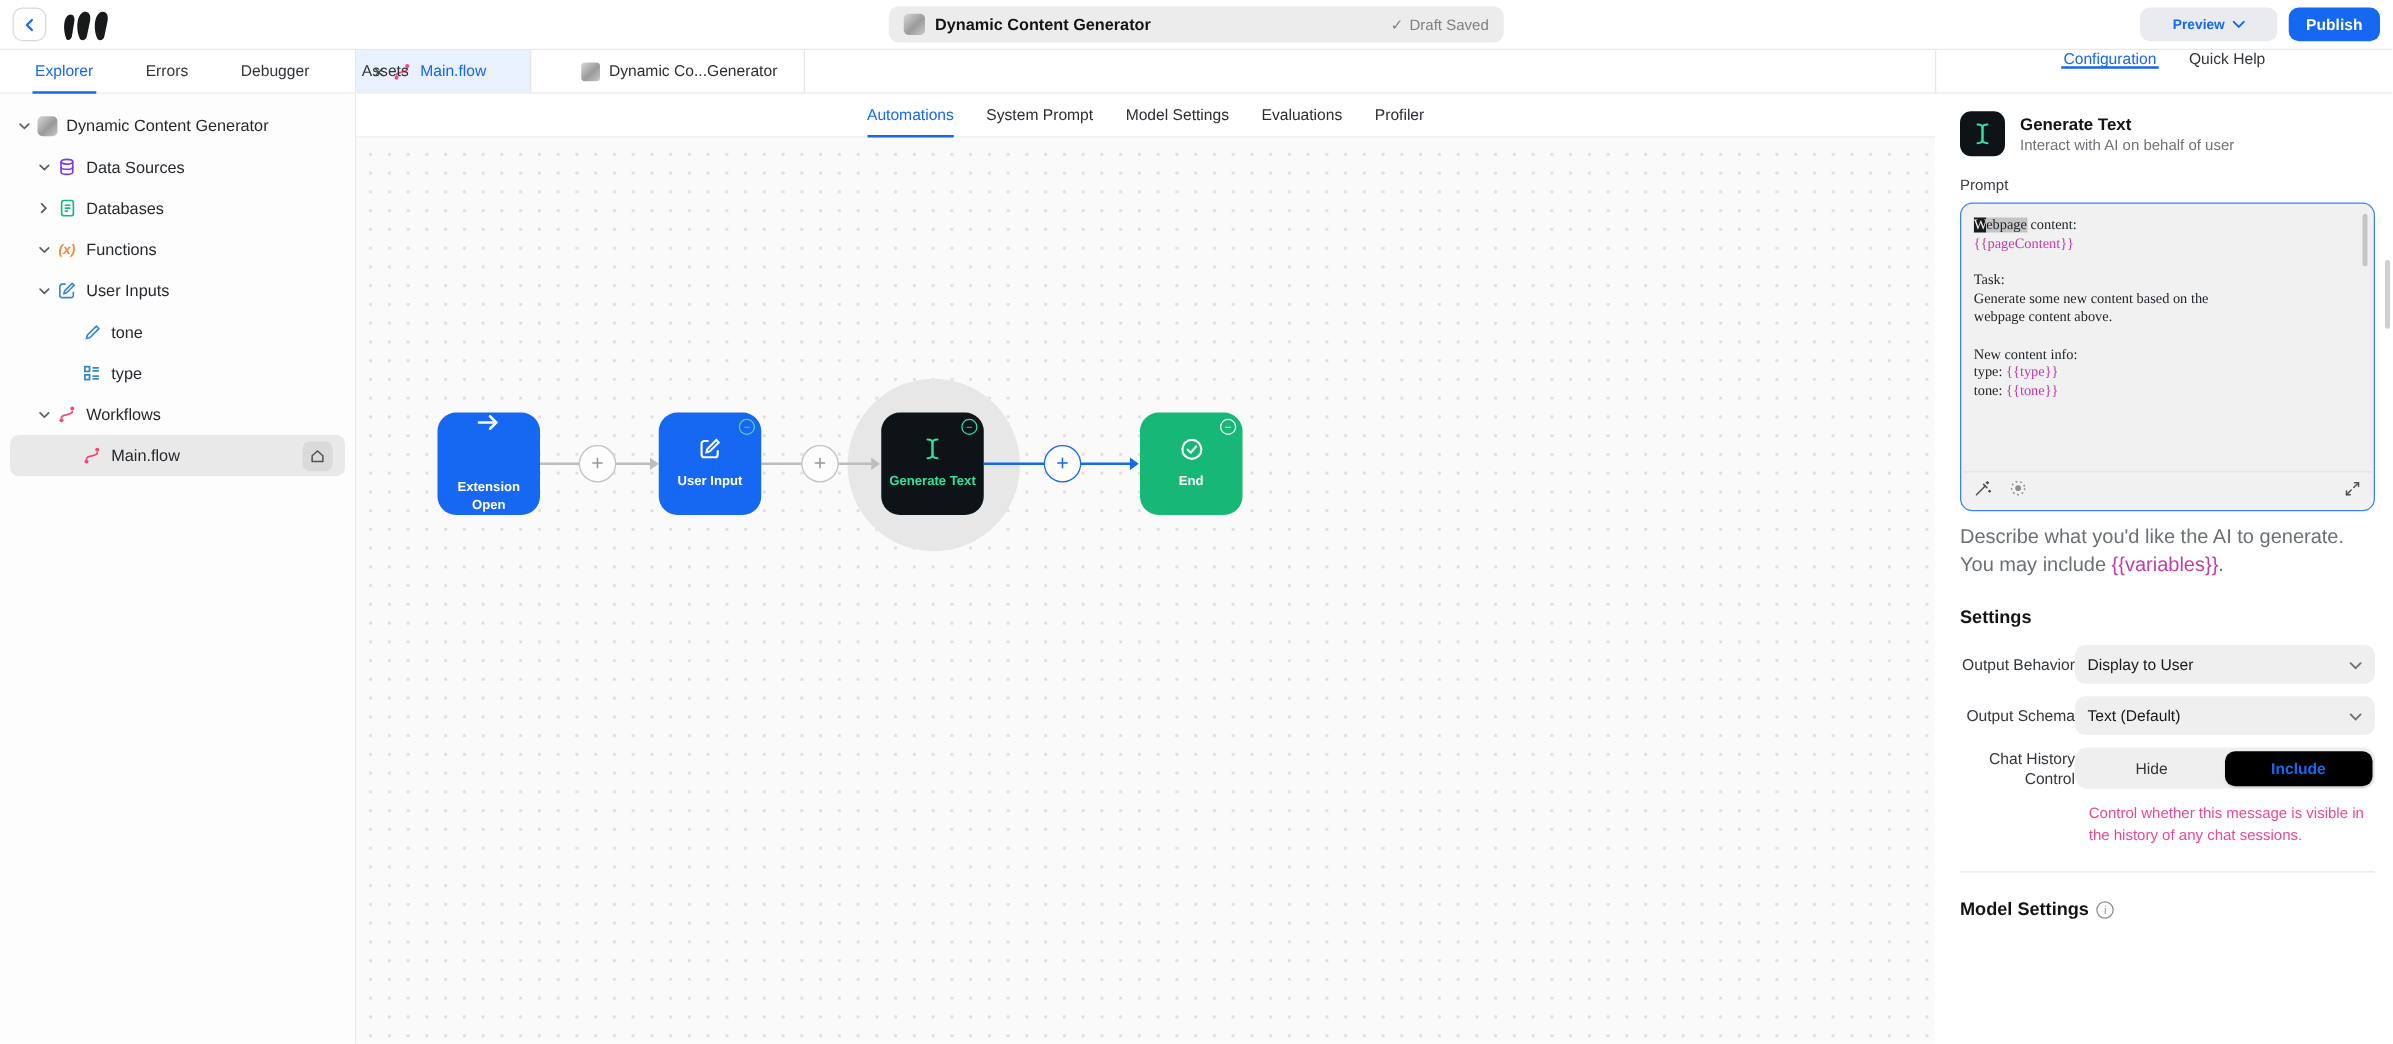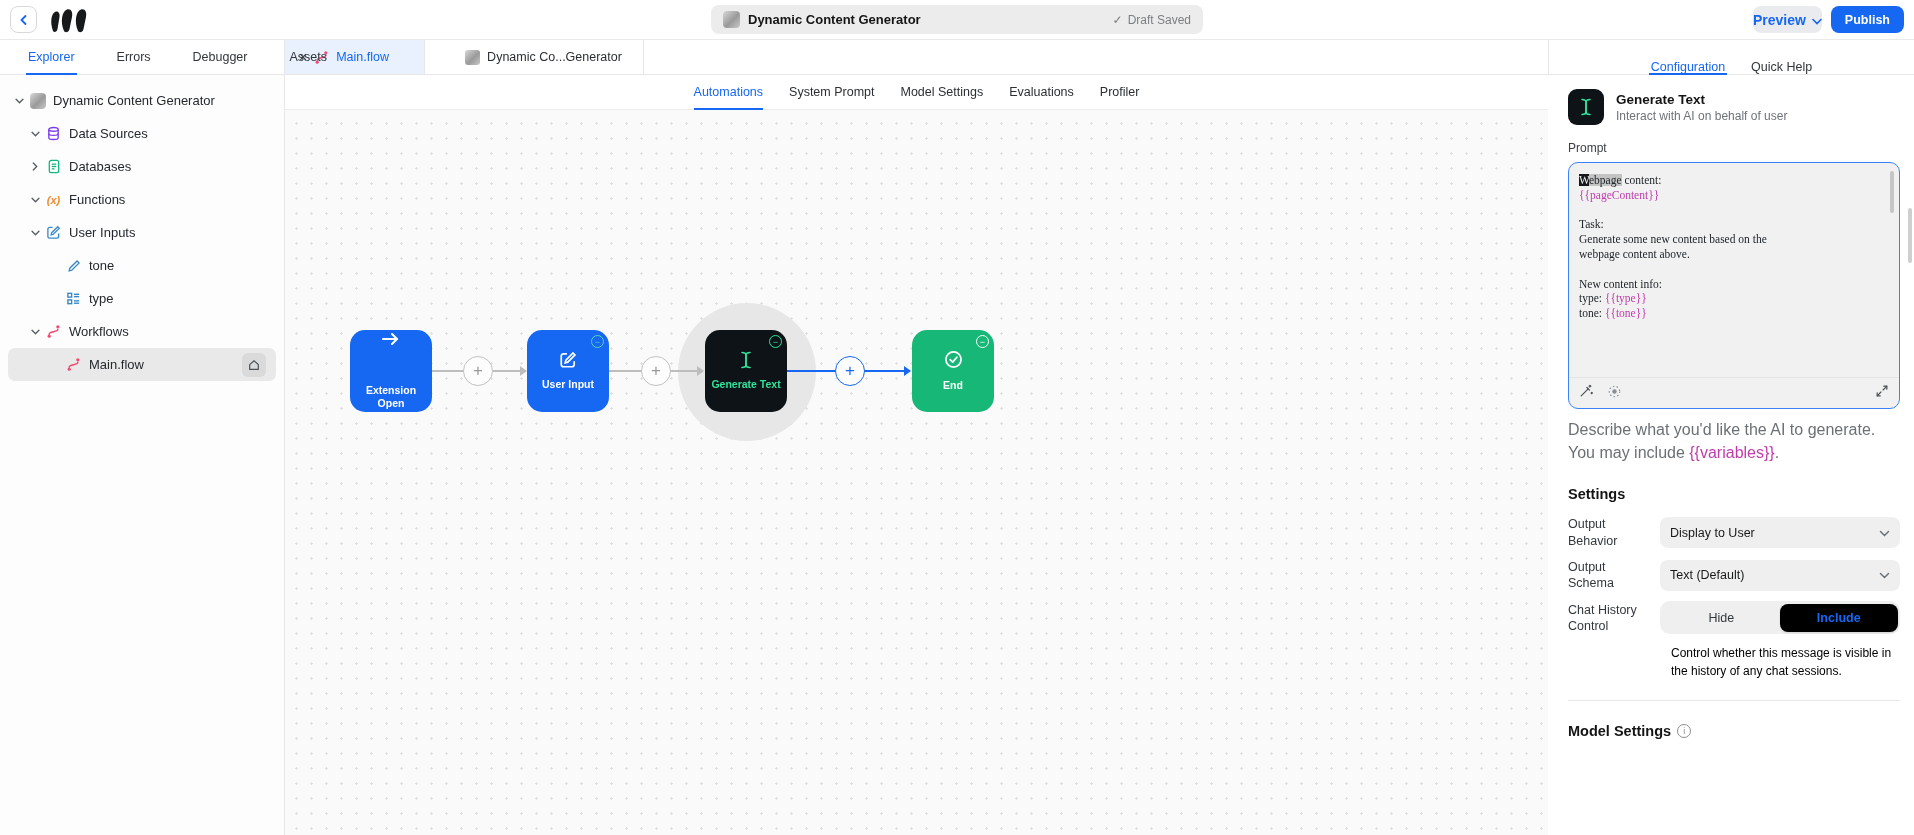--- a/index.html
+++ b/index.html
@@ -13,42 +13,42 @@
     background:#fff; display:flex; align-items:center; justify-content:center; cursor:pointer; }
   .back-btn svg { display:block; }
   .logo { margin-left:12px; display:flex; align-items:flex-end; }
   .title-pill { position:absolute; left:50%; transform:translateX(-50%); width:492px; height:29px;
     background:#ececec; border-radius:8px; display:flex; align-items:center; padding:0 12px; }
   .title-pill .app-avatar { width:17px; height:17px; border-radius:4px;
     background:linear-gradient(135deg,#d8d8d8 0%,#9a9a9a 55%,#c9c9c9 100%); margin-right:8px; flex:none; }
   .title-pill .title { font-size:13px; font-weight:bold; color:#141414; }
   .title-pill .draft { margin-left:auto; font-size:12px; color:#7c7f83; display:flex; align-items:center; gap:5px; }
   .hdr-right { margin-left:auto; display:flex; align-items:center; gap:9px; }
-  .btn-preview { height:27px; padding:0 0; border-radius:8px; background:#e9ebee; color:#1667f2;
-    font-size:14px; font-weight:bold; display:flex; align-items:center; gap:6px; cursor:pointer; }
+  .btn-preview { height:27px; padding:0 26px; border-radius:8px; background:#e9ebee; color:#1667f2;
+    font-size:11px; font-weight:bold; display:flex; align-items:center; gap:6px; cursor:pointer; }
   .btn-publish { height:27px; padding:0 14px; border-radius:8px; background:#1667f2; color:#fff;
     font-size:12.5px; font-weight:bold; display:flex; align-items:center; cursor:pointer; }
 
   
   .row2 { height:35px; display:flex; border-bottom:1px solid #e7e7e7; background:#fff; }
   .sidebar-tabs { width:285px; flex:none; display:flex; align-items:stretch; gap:42px;
     padding-left:28px; border-right:1px solid #e7e7e7; }
   .stab { font-size:12.5px; color:#31353a; display:flex; align-items:center; position:relative; cursor:pointer; }
   .stab.active { color:#1667f2; }
   .stab.active::after { content:""; position:absolute; left:-2px; right:-2px; bottom:-1px; height:2px; background:#1667f2; }
   .file-tabs { flex:1; display:flex; }
   .ftab { display:flex; align-items:center; gap:7px; padding:0 14px; font-size:12.5px;
     border-right:1px solid #e7e7e7; cursor:pointer; }
   .ftab.active { background:#e8f1fd; color:#1667f2; width:140px; }
   .ftab.inactive { width:219px; color:#2b2f33; justify-content:center;padding-left:33px; }
   .ftab .close { color:#3a3f44; font-size:14px; line-height:1; }
   .ftab .app-avatar { width:15px; height:15px; border-radius:3px;
     background:linear-gradient(135deg,#d8d8d8 0%,#9a9a9a 55%,#c9c9c9 100%); }
   .config-tabs { width:366px; flex:none; border-left:1px solid #e7e7e7; display:flex;
-    align-items:flex-end; justify-content:center; gap:26px; }
+    align-items:flex-start; justify-content:center; gap:26px; }
 
   
   .main { display:flex; height:760px; }
 
   
   .sidebar { width:285px; flex:none; border-right:1px solid #e7e7e7; background:#fdfdfd; padding-top:9px; }
   .trow { height:33px; display:flex; align-items:center; font-size:13px; color:#25292e;
     padding-right:10px; cursor:pointer; }
   .trow .chev { width:14px; flex:none; color:#5a5f66; font-size:10px; display:flex; justify-content:center; }
   .trow .ticon { width:17px; height:17px; flex:none; margin:0 7px 0 3px; display:flex;
@@ -108,28 +108,28 @@
   .pvar { color:#c13cab; }
   .sel { background:#c4c4c4; }
   .cursor-block { background:#17191b; color:#f1f1f1; }
   .pb-footer { position:absolute; left:0; right:0; bottom:0; height:31px; border-top:1px solid #e4e4e4;
     display:flex; align-items:center; padding:0 10px; gap:14px; color:#555a60; }
   .pb-footer .grow { flex:1; }
   .pb-scroll { position:absolute; top:8px; right:5px; width:4px; height:42px; border-radius:2px; background:#c6c6c6; }
   .prompt-help { font-size:16px; color:#6b7075; line-height:1.45; margin:9px 0 0 0; }
   .section-h { font-size:14.5px; font-weight:bold; color:#141414; margin:22px 0 14px; display:flex; align-items:center; gap:6px; }
   .set-row { display:flex; align-items:center; margin-bottom:10px; }
-  .set-label { width:92px; flex:none; font-size:12.5px; color:#33383d; padding-right:11px; line-height:1.3; }
+  .set-label { width:92px; flex:none; text-align:right; font-size:12.5px; color:#33383d; line-height:1.3; }
   .select { flex:1; height:31px; background:#efefef; border-radius:8px; display:flex; align-items:center;
     padding:0 10px; font-size:12.5px; color:#17191b; cursor:pointer; }
   .select .cv { margin-left:auto; color:#6d7277; }
   .seg { flex:1; height:33px; background:#efefef; border-radius:10px; display:flex; padding:2.5px; }
   .seg-opt { flex:1; display:flex; align-items:center; justify-content:center; font-size:12.5px; color:#33383d; cursor:pointer; }
   .seg-opt.on { background:#000000; border-radius:8px; color:#1667f2; font-weight:bold; box-shadow:0 1px 2px rgba(0,0,0,.12); }
-  .set-help { font-size:12px; color:#000000; line-height:1.5; margin:8px 0 0 103px; }
+  .set-help { font-size:12px; color:#ec4899; line-height:1.5; margin:8px 0 0 103px; }
   .divider { border-top:1px solid #e8e8e8; margin:20px 0 0; }
   .model-card { background:#f1f1f1; border-radius:12px; display:flex; align-items:center; gap:11px;
     padding:9px 12px; margin-top:13px; cursor:pointer; }
   .model-icon { width:36px; height:36px; border-radius:9px; background:#e8694c; color:#fff; flex:none;
     display:flex; align-items:center; justify-content:center; }
   .model-name { font-size:12.5px; font-weight:bold; color:#141414; }
   .model-id { font-family:"DejaVu Sans Mono","Liberation Mono",monospace; font-size:10.5px; color:#6b7075; margin-top:1px; }
   .model-chev { margin-left:auto; color:#8a8f94; font-size:15px; }
   .panel-scrollbar { position:absolute; right:2px; top:133px; width:4px; height:55px; border-radius:2px; background:#cfcfcf; }
   .info-i { width:14px; height:14px; border-radius:50%; border:1.2px solid #8a8f94; color:#8a8f94;

